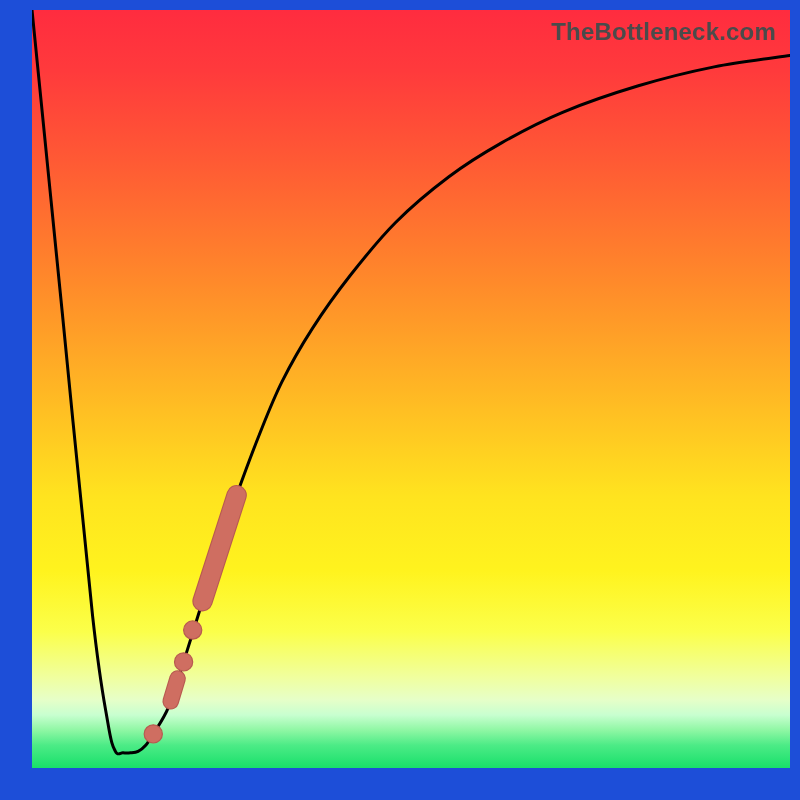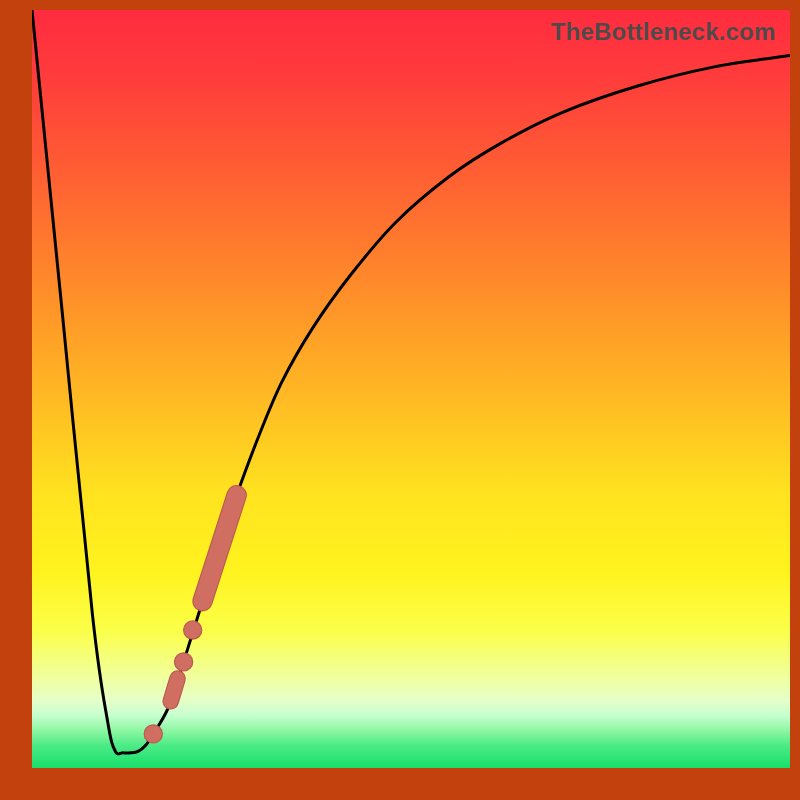--- a/index.html
+++ b/index.html
@@ -7,21 +7,21 @@
     padding: 0;
     width: 800px;
     height: 800px;
     overflow: hidden;
     background: #000;
   }
   .frame {
     position: relative;
     width: 800px;
     height: 800px;
-    background: #c2410c;
+    background: #1d4ed8;
   }
   .plot {
     position: absolute;
     left: 32px;
     top: 10px;
     width: 758px;
     height: 758px;
     background: linear-gradient(to bottom,
       #ff2c3f 0%,
       #ff3a3c 8%,

